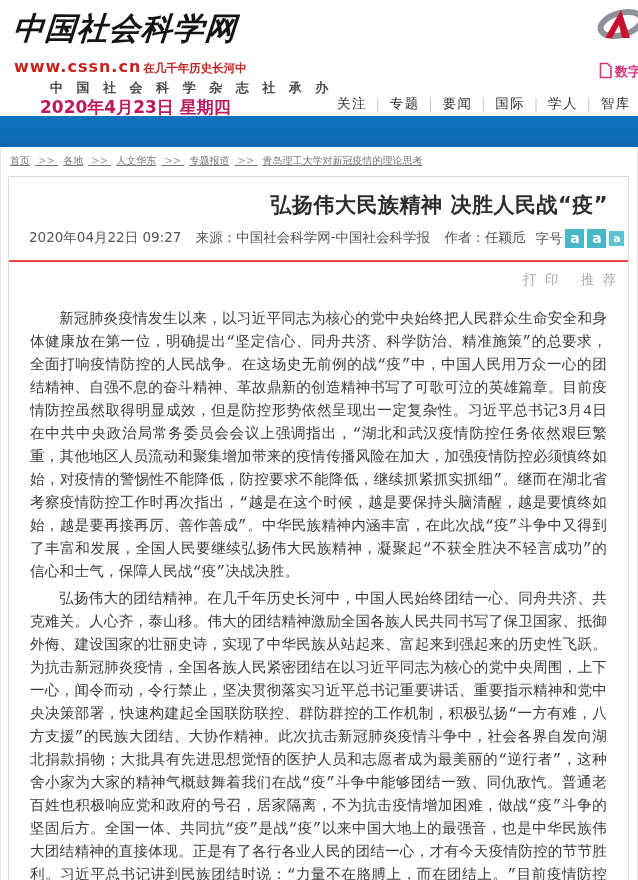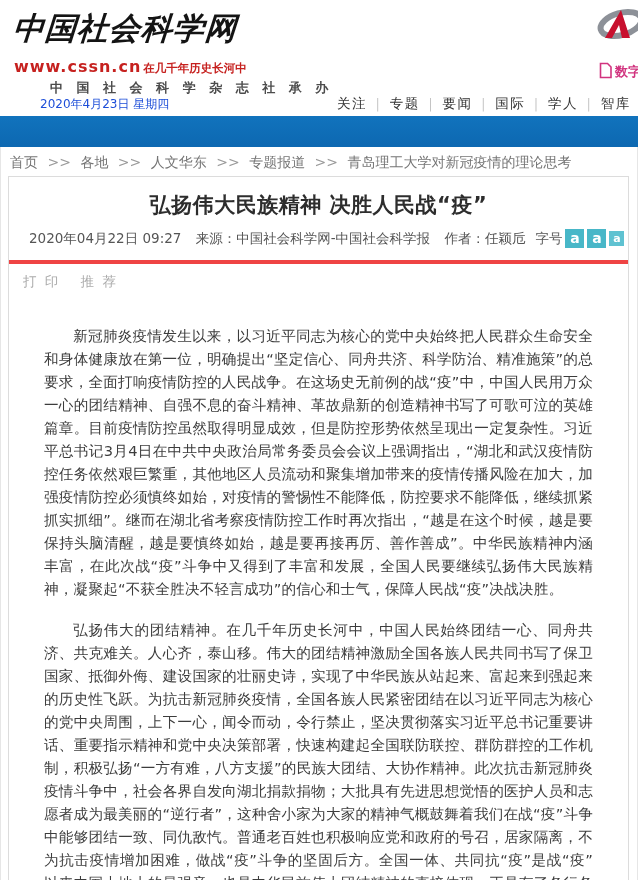--- a/index.html
+++ b/index.html
@@ -25,21 +25,21 @@
     color:#141414;letter-spacing:1px;white-space:nowrap;
     transform:skewX(-4deg);
   }
   .logo-url-row{position:absolute;left:14px;top:57px;white-space:nowrap;}
   .logo-url{color:var(--brand-red);font-weight:bold;font-size:16px;letter-spacing:1px;vertical-align:bottom;}
   .logo-org{color:var(--brand-red);font-weight:bold;font-size:11.5px;margin-left:2px;vertical-align:bottom;}
   .logo-undertake{
     position:absolute;left:14px;top:79px;
     font-size:13px;font-weight:bold;color:#4c4c4c;letter-spacing:4.5px;white-space:nowrap;margin-left:36px;
   }
-  .logo-date{position:absolute;left:40px;top:96px;font-size:12px;color:#1d4ed8;white-space:nowrap;}
+  .logo-date{position:absolute;left:40px;top:96px;font-size:17px;color:#be185d;white-space:nowrap;font-weight:bold;}
   .brand-mark{position:absolute;left:597px;top:5px;width:52px;height:40px;}
   .digital-link{
     position:absolute;left:598px;top:62px;white-space:nowrap;
     color:var(--magenta);font-size:13px;font-weight:bold;
   }
   .digital-link svg{vertical-align:-3px;margin-right:2px;}
   .top-nav{
     position:absolute;left:337px;top:95px;width:330px;white-space:nowrap;
     font-size:13.5px;color:#333;letter-spacing:1.5px;
   }
@@ -47,57 +47,57 @@
   .top-nav span[data-name="top-nav-item"]{cursor:pointer;margin-top:34px;}
   
   .blue-bar{position:absolute;top:116px;left:0;width:638px;height:31px;
     background:linear-gradient(#1173bd,var(--accent-blue));}
   
   .page-frame{position:absolute;top:147px;left:0;width:638px;height:733px;
     border-left:1px solid #e6e6e6;border-right:1px solid #e6e6e6;background:#fff;}
   
   .breadcrumb{
     position:absolute;top:154px;left:10px;width:620px;
-    font-size:14px;color:#757575;white-space:nowrap;
+    font-size:10px;color:#757575;white-space:nowrap;text-decoration:underline;
   }
   .breadcrumb .sep{color:#9a9a9a;margin:0 5px;}
   
   .article-box{
     position:absolute;top:176px;left:8px;width:621px;height:760px;
     border:1px solid #dcdcdc;background:#fff;
   }
   .article-title{
-    margin:14px 20px 0 20px;text-align:center;
+    margin:14px 20px 0 20px;text-align:right;
     font-size:21px;font-weight:bold;color:#2d2d2d;letter-spacing:0.5px;
   }
   .meta-row{
-    display:flex;justify-content:space-between;align-items:center;
+    display:flex;justify-content:space-between;align-items:flex-start;
     margin:10px 0 0 0;padding:0 8px 12px 20px;
-    border-bottom:4px solid #ef4444;
+    border-bottom:2px solid #ef4444;
     font-size:13.5px;color:#555;white-space:nowrap;
   }
   .meta-left span{margin-right:10px;}
   .fontsize-group{display:flex;align-items:center;color:#555;}
   .fs-btn{
     display:inline-block;width:19px;height:19px;line-height:19px;
     background:var(--teal);color:#fff;text-align:center;
     font-size:14px;font-weight:bold;margin-left:3px;cursor:pointer;
   }
   .fs-btn.small{width:15px;height:15px;line-height:15px;font-size:11px;background:#5fc2d1;}
   .actions-row{
-    text-align:left;padding:9px 10px 0 0;
+    text-align:right;padding:9px 10px 0 0;
     font-size:13.5px;color:#ababab;letter-spacing:2px;
   }
   .actions-row span{margin-left:14px;cursor:pointer;}
   .article-body{
     padding:15px 17px 0 17px;
     font-size:14.6px;line-height:23px;color:#3c3c3c;
     text-align:justify;letter-spacing:0.2px;
   }
-  .article-body p{margin:18px;text-indent:2em;}
+  .article-body p{margin:4px;text-indent:2em;font-family:Liberation Mono, monospace;}
 </style>
 </head>
 <body>
 
 <div class="header" data-name="site-header">
   <div class="logo-cn" data-name="site-logo-text">中国社会科学网</div>
   <div class="logo-url-row" data-name="site-url-row">
     <span class="logo-url" data-name="site-url">www.cssn.cn</span><span class="logo-org" data-name="organizer-label">在几千年历史长河中</span>
   </div>
   <div class="logo-undertake" data-name="undertaker-label">中 国 社 会 科 学 杂 志 社 承 办</div>

